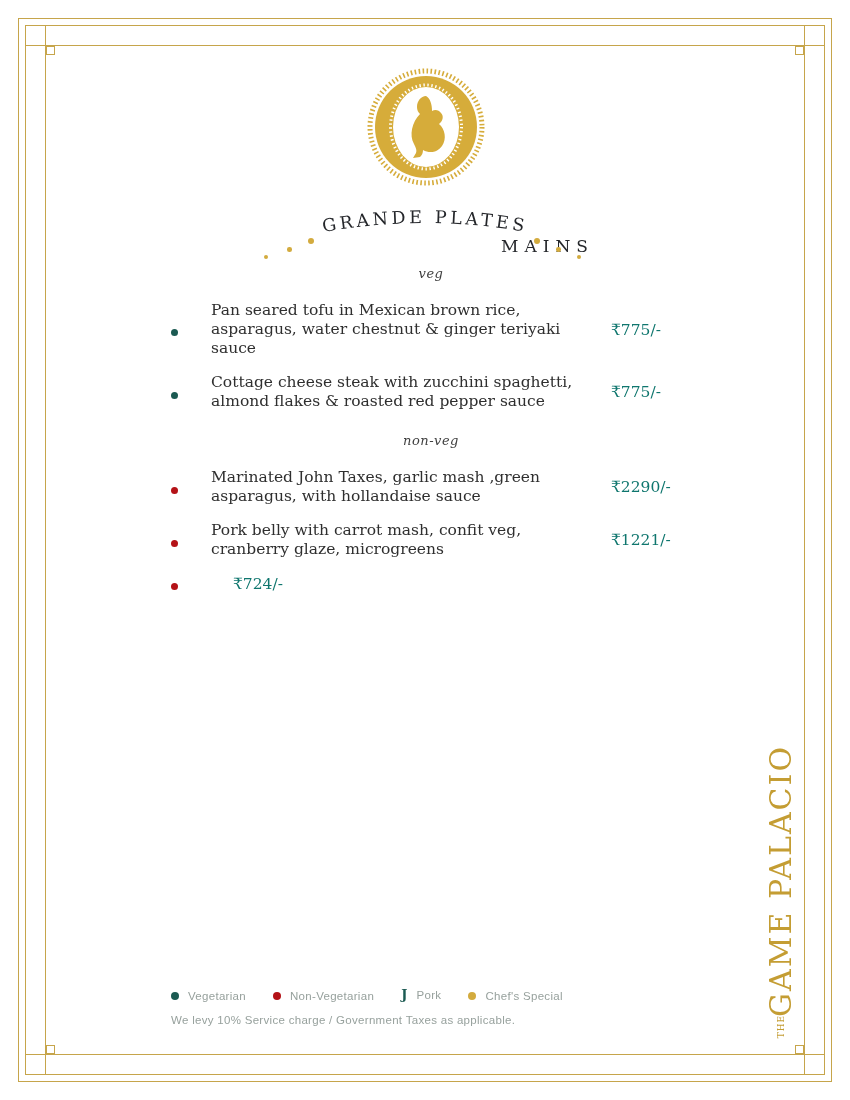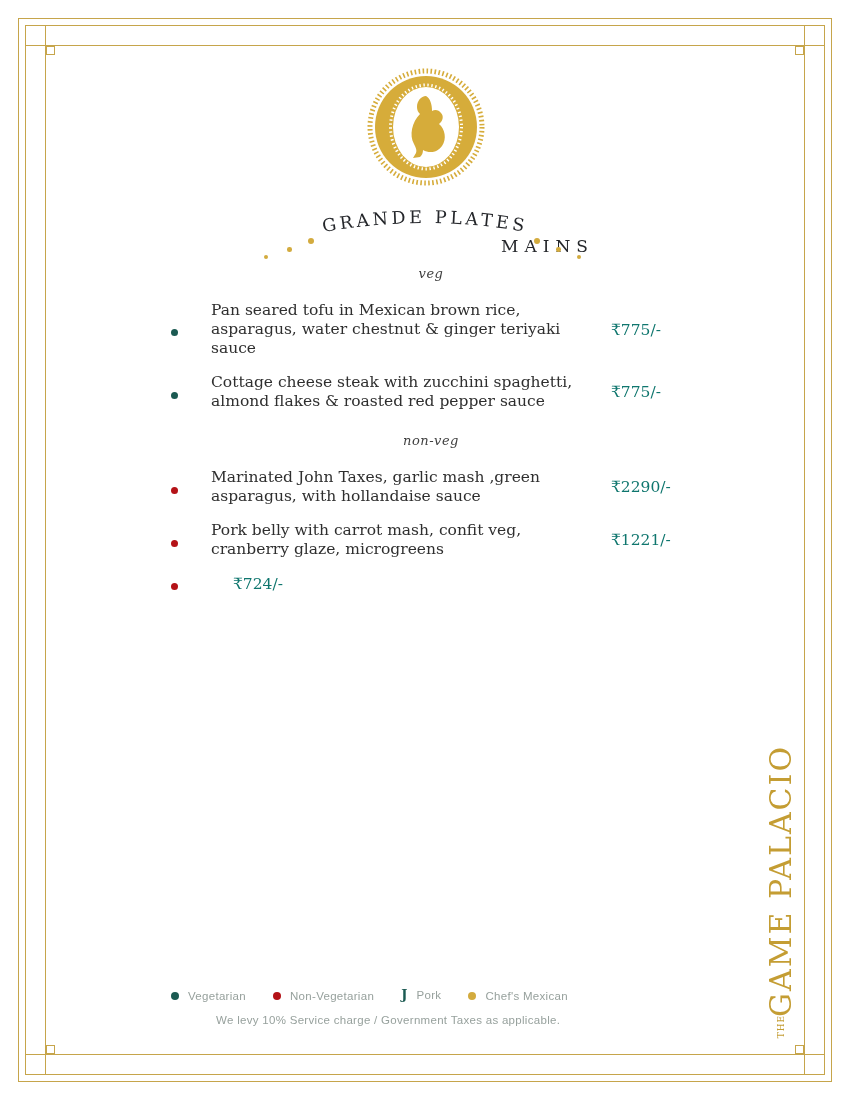--- a/index.html
+++ b/index.html
@@ -64,21 +64,20 @@
   }
   .legend-item{display:flex;align-items:center;gap:9px;}
   .legend .dot{width:8px;height:8px;}
   .jain-glyph{
     font-family:"DejaVu Serif", serif;font-size:13px;color:#1b5a52;font-weight:bold;
   }
   .footer-note{
     position:absolute;left:171px;top:1014px;
     font-family:"Liberation Sans", sans-serif;font-size:11.5px;color:#97a19d;
     letter-spacing:0.3px;
-    margin-left:45px;
   }
   
   .brand{
     position:absolute;right:52px;bottom:62px;
     writing-mode:vertical-rl;transform:rotate(180deg);
     font-family:"DejaVu Serif", serif;
     font-size:30px;letter-spacing:2px;color:#c49d33;white-space:nowrap;
   }
   .brand .the{font-size:9px;letter-spacing:1px;margin-bottom:-2px;}
 </style>
@@ -195,21 +194,21 @@
     <span class="legend-item">
       <span class="dot dot-nonveg"></span>
       <span>Non-Vegetarian</span>
     </span>
     <span class="legend-item">
       <span class="jain-glyph">J</span>
       <span>Pork</span>
     </span>
     <span class="legend-item">
       <span class="dot dot-chef"></span>
-      <span>Chef's Mexican</span>
+      <span>Chef's Special</span>
     </span>
   </div>
 
   <div class="footer-note">We levy 10% Service charge /  Government Taxes as applicable.</div>
 
   <div class="brand">
     <span class="the">THE</span><span>GAME PALACIO</span>
   </div>
 
 </div>

